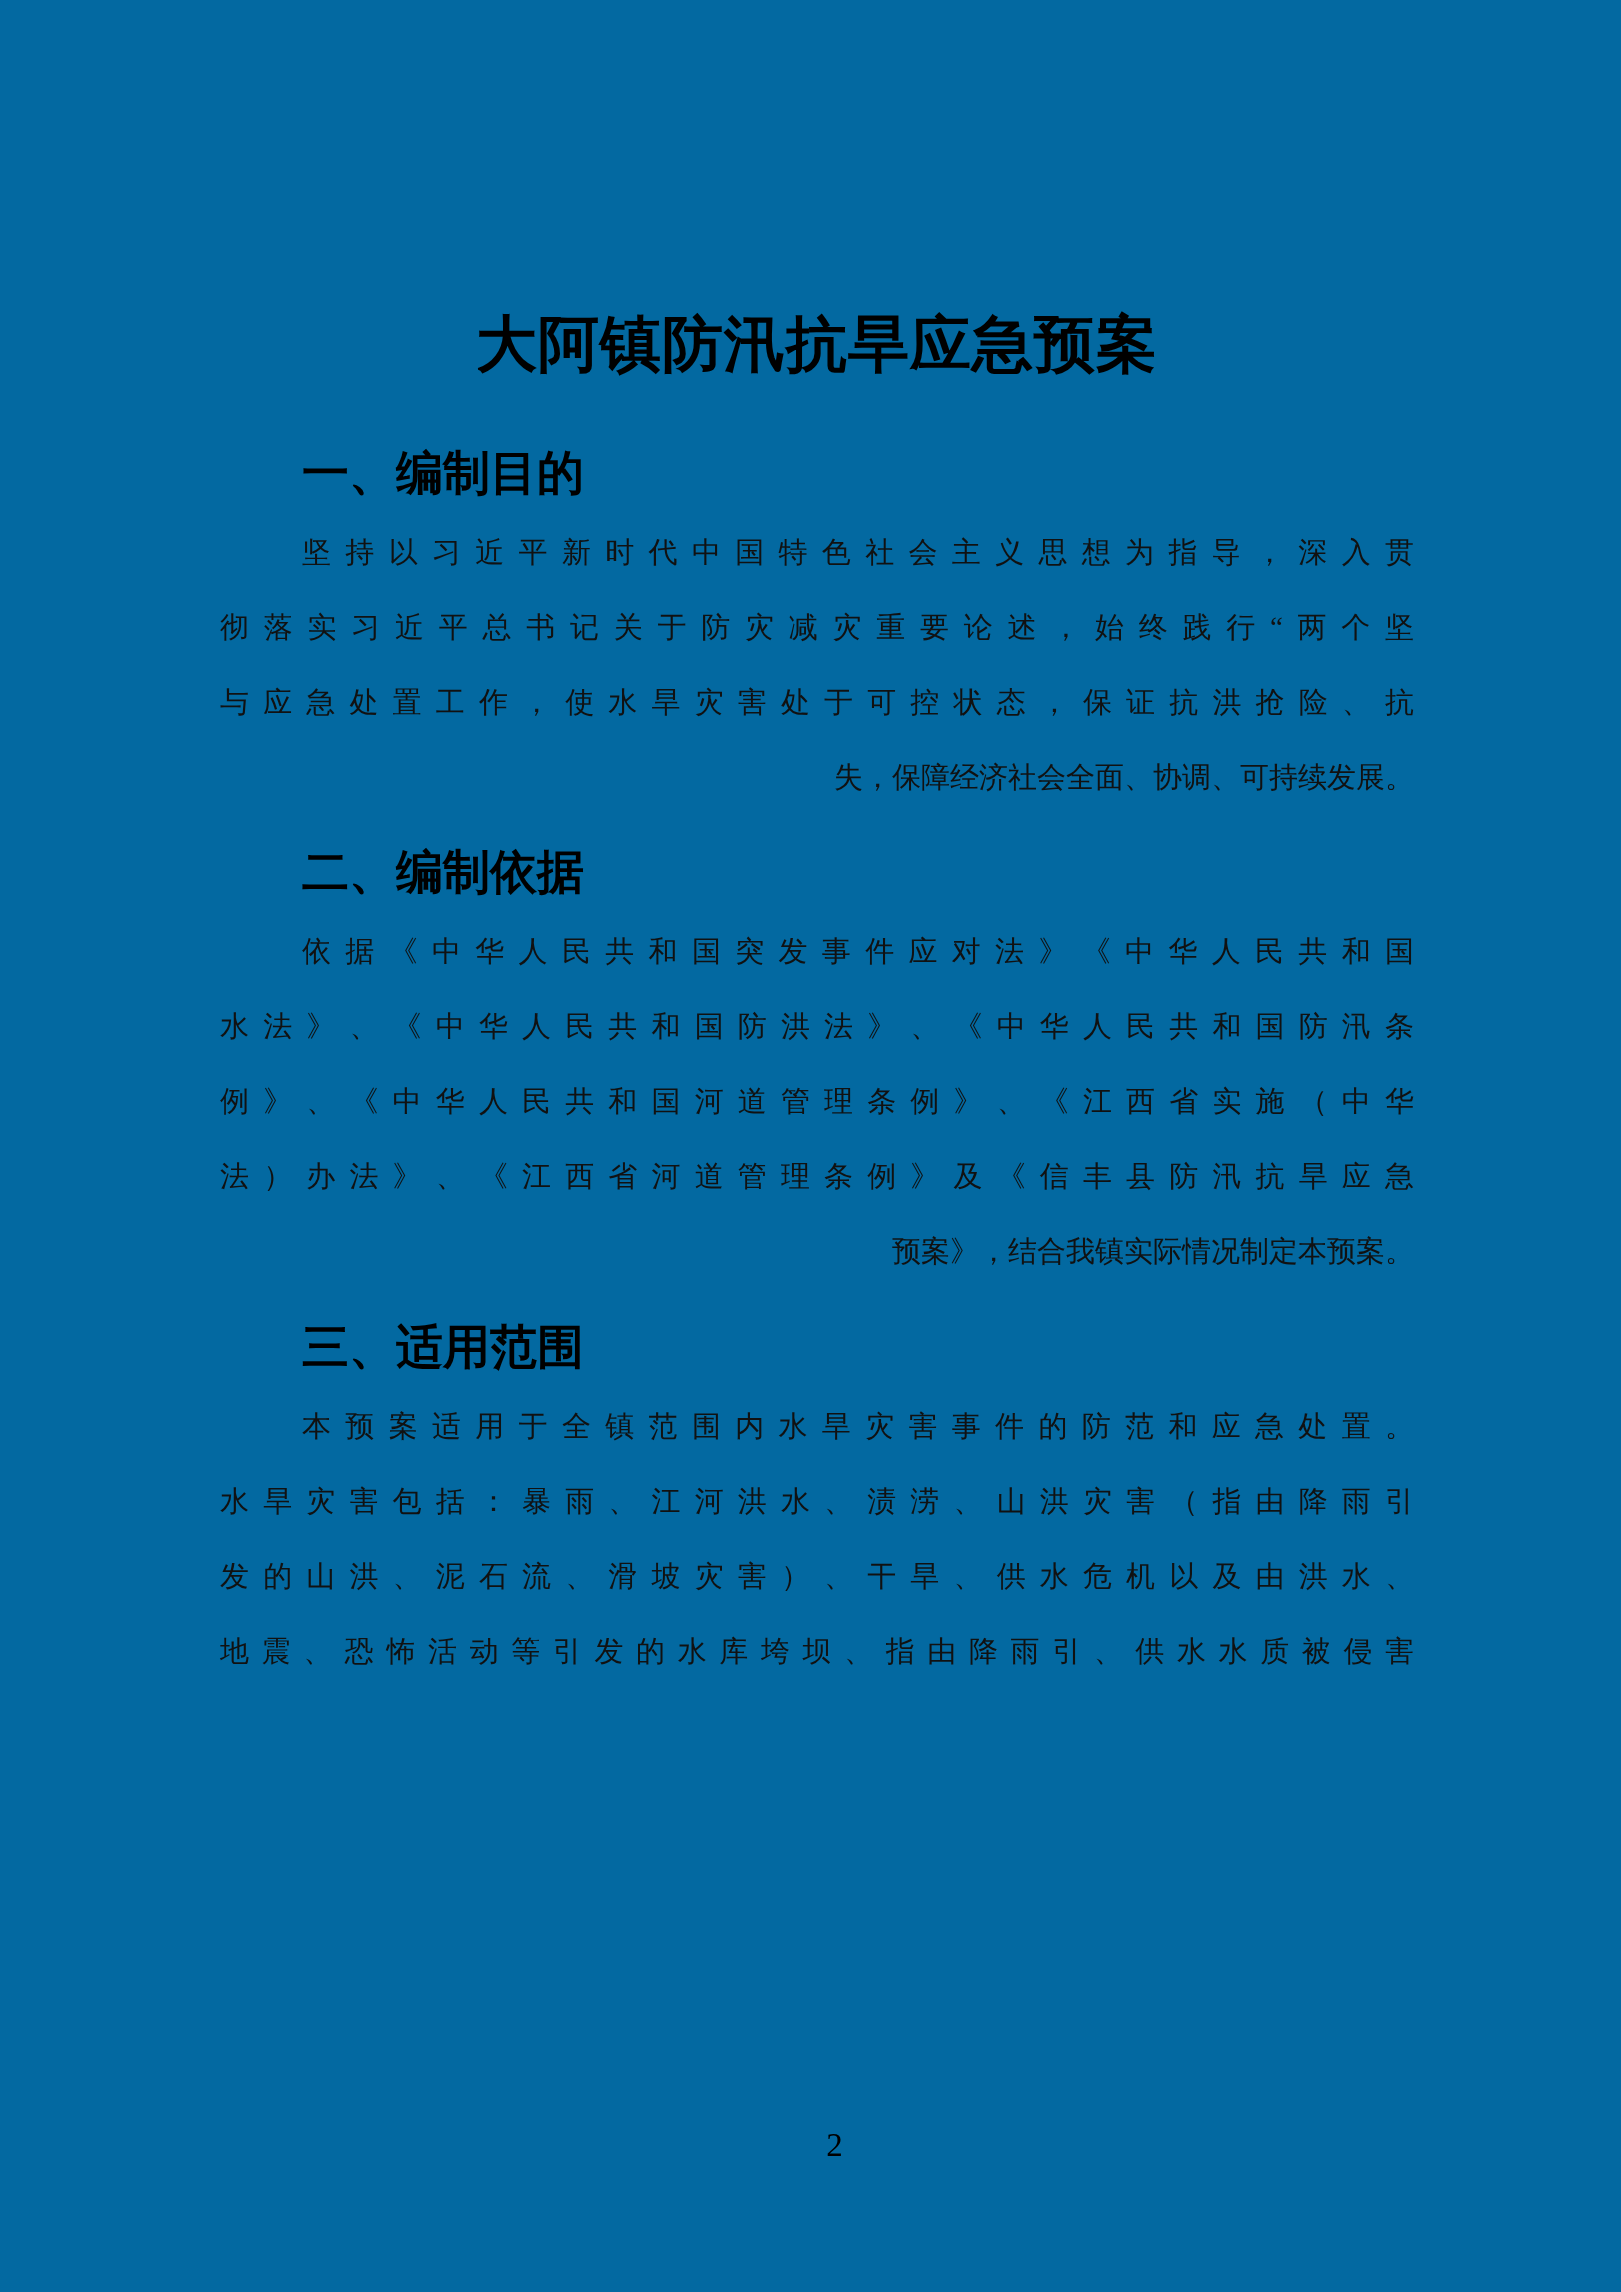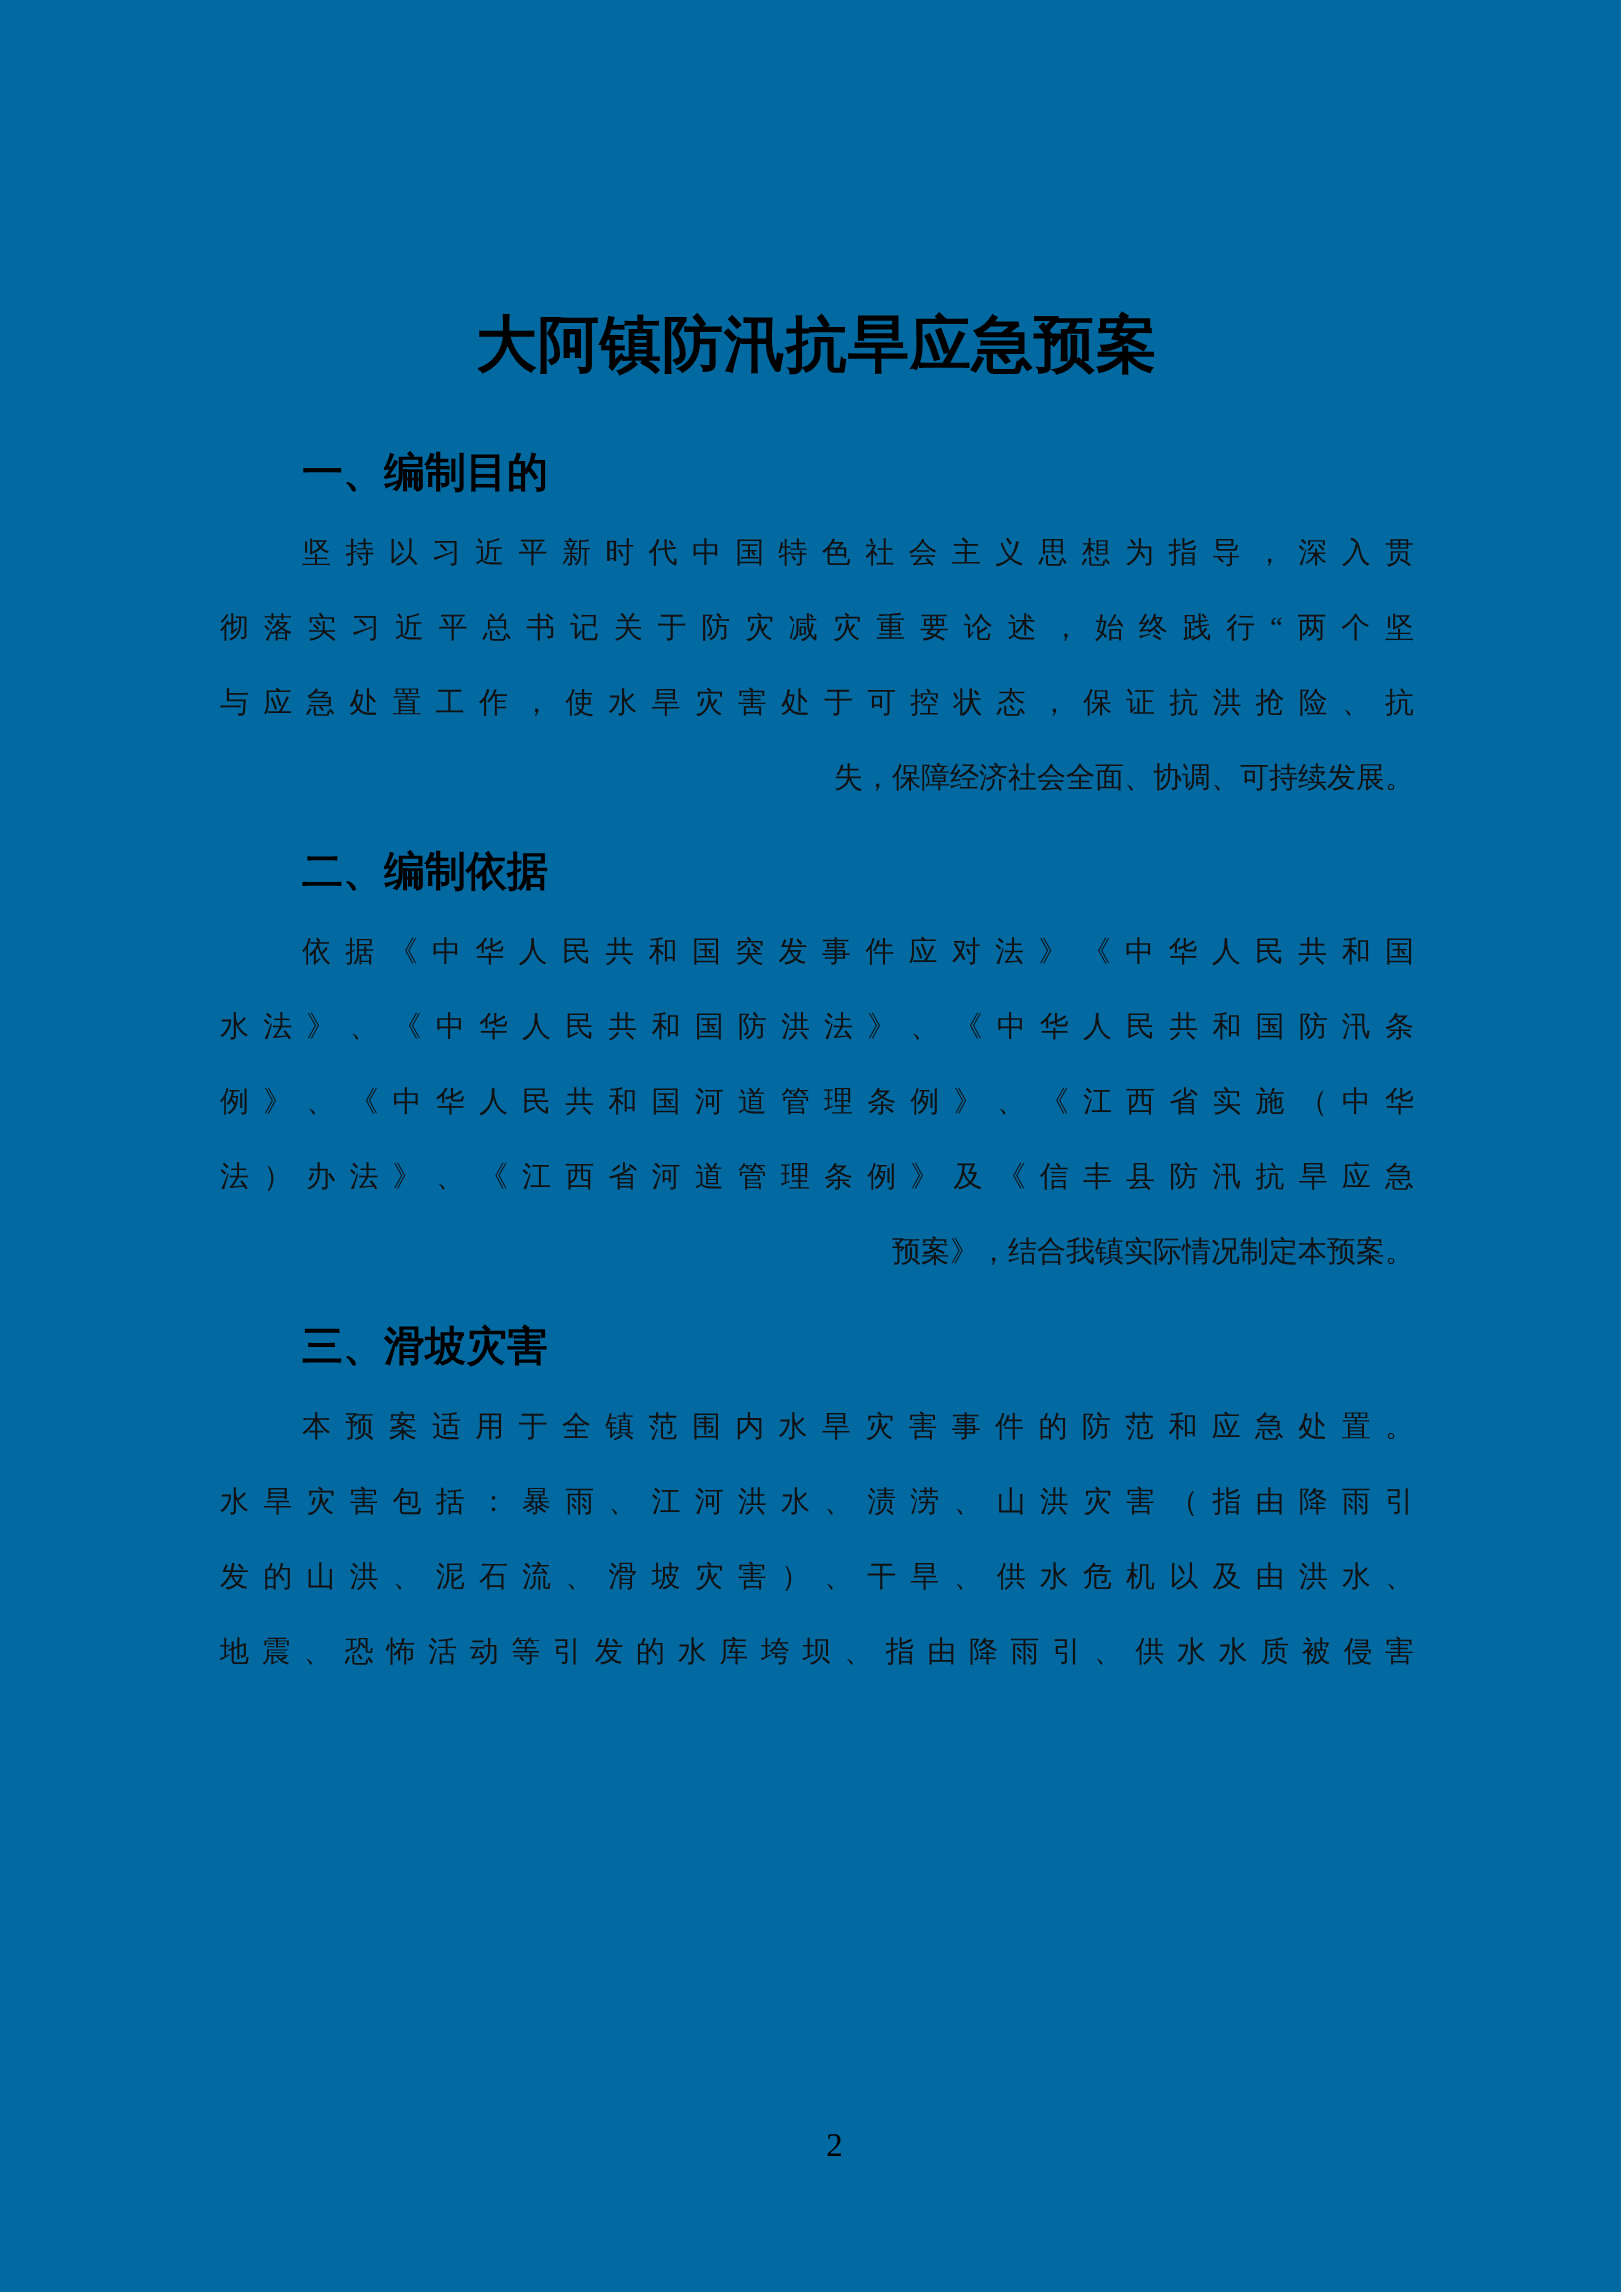--- a/index.html
+++ b/index.html
@@ -38,21 +38,21 @@
     line-height: 71px;
     letter-spacing: 1px;
     text-align: center;
     color: #000000;
   }
   .section-heading {
     margin: 19.6px 0 0 0;
     padding-left: 82px;
     font-family: "Liberation Sans", "DejaVu Sans", sans-serif;
     font-weight: 700;
-    font-size: 41px;
+    font-size: 47px;
     line-height: 75px;
     color: #000000;
   }
   .section-heading.first {
     margin-top: 55px;
   }
   .para {
     margin: 4.9px 0 0 0;
   }
   .line {
@@ -98,21 +98,21 @@
           <div class="line lastline">失，保障经济社会全面、协调、可持续发展。</div>
         </div>
         <h2 class="section-heading">二、编制依据</h2>
         <div class="para">
           <div class="line indent">依据《中华人民共和国突发事件应对法》《中华人民共和国</div>
           <div class="line">水法》、《中华人民共和国防洪法》、《中华人民共和国防汛条</div>
           <div class="line">例》、《中华人民共和国河道管理条例》、《江西省实施（中华</div>
           <div class="line">法）办法》、《江西省河道管理条例》及《信丰县防汛抗旱应急</div>
           <div class="line lastline">预案》，结合我镇实际情况制定本预案。</div>
         </div>
-        <h2 class="section-heading">三、滑坡灾害</h2>
+        <h2 class="section-heading">三、适用范围</h2>
         <div class="para">
           <div class="line indent">本预案适用于全镇范围内水旱灾害事件的防范和应急处置。</div>
           <div class="line">水旱灾害包括：暴雨、江河洪水、渍涝、山洪灾害（指由降雨引</div>
           <div class="line">发的山洪、泥石流、滑坡灾害）、干旱、供水危机以及由洪水、</div>
           <div class="line">地震、恐怖活动等引发的水库垮坝、指由降雨引、供水水质被侵害</div>
         </div>
       </div>
   </div>
   <div class="page-number">2</div>
 </div>

